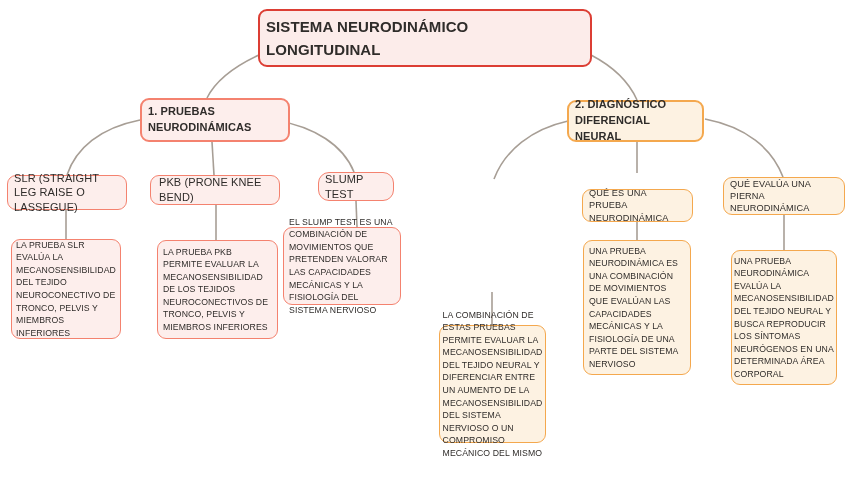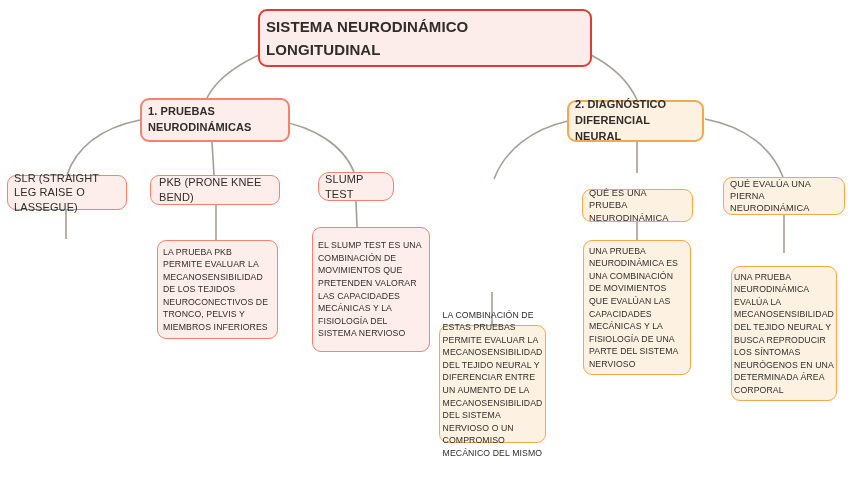--- a/index.html
+++ b/index.html
@@ -76,41 +76,44 @@
   <div class="node salmon" style="left:7px;top:175px;width:120px;height:35px;">
     <span>SLR (STRAIGHT LEG RAISE O LASSEGUE)</span>
   </div>
   <div class="node salmon" style="left:150px;top:175px;width:130px;height:30px;padding-left:8px;">
     <span>PKB (PRONE KNEE BEND)</span>
   </div>
   <div class="node salmon" style="left:318px;top:172px;width:76px;height:29px;border-radius:11px;">
     <span>SLUMP TEST</span>
   </div>
 
+  <div class="node salmon desc" style="left:11px;top:239px;width:110px;height:100px;">
+    <span>LA PRUEBA SLR EVALÚA LA MECANOSENSIBILIDAD DEL TEJIDO NEUROCONECTIVO DE TRONCO, PELVIS Y MIEMBROS INFERIORES</span>
+  </div>
   <div class="node salmon desc" style="left:157px;top:240px;width:121px;height:99px;">
     <span>LA PRUEBA PKB PERMITE EVALUAR LA MECANOSENSIBILIDAD DE LOS TEJIDOS NEUROCONECTIVOS DE TRONCO, PELVIS Y MIEMBROS INFERIORES</span>
   </div>
-  <div class="node salmon desc" style="left:312px;top:227px;width:118px;height:125px;">
+  <div class="node salmon desc" style="left:283px;top:227px;width:118px;height:78px;">
     <span>EL SLUMP TEST ES UNA COMBINACIÓN DE MOVIMIENTOS QUE PRETENDEN VALORAR LAS CAPACIDADES MECÁNICAS Y LA FISIOLOGÍA DEL SISTEMA NERVIOSO</span>
   </div>
 
   <div class="node hdr orange-hdr" style="left:567px;top:100px;width:137px;height:42px;border-radius:9px;">
     <span>2. DIAGNÓSTICO DIFERENCIAL NEURAL</span>
   </div>
 
   <div class="node orange" style="left:582px;top:173px;width:111px;height:33px;margin-top:16px;">
     <span>QUÉ ES UNA PRUEBA NEURODINÁMICA</span>
   </div>
   <div class="node orange" style="left:723px;top:177px;width:122px;height:38px;">
     <span>QUÉ EVALÚA UNA PIERNA NEURODINÁMICA</span>
   </div>
 
   <div class="node orange desc" style="left:439px;top:325px;width:107px;height:118px;">
     <span>LA COMBINACIÓN DE ESTAS PRUEBAS PERMITE EVALUAR LA MECANOSENSIBILIDAD DEL TEJIDO NEURAL Y DIFERENCIAR ENTRE UN AUMENTO DE LA MECANOSENSIBILIDAD DEL SISTEMA NERVIOSO O UN COMPROMISO MECÁNICO DEL MISMO</span>
   </div>
   <div class="node orange desc" style="left:583px;top:240px;width:108px;height:135px;">
     <span>UNA PRUEBA NEURODINÁMICA ES UNA COMBINACIÓN DE MOVIMIENTOS QUE EVALÚAN LAS CAPACIDADES MECÁNICAS Y LA FISIOLOGÍA DE UNA PARTE DEL SISTEMA NERVIOSO</span>
   </div>
-  <div class="node orange desc" style="left:731px;top:266px;width:106px;height:135px;">
+  <div class="node orange desc" style="left:731px;top:250px;width:106px;height:135px;">
     <span>UNA PRUEBA NEURODINÁMICA EVALÚA LA MECANOSENSIBILIDAD DEL TEJIDO NEURAL Y BUSCA REPRODUCIR LOS SÍNTOMAS NEURÓGENOS EN UNA DETERMINADA ÁREA CORPORAL</span>
   </div>
 
 </div>
 
 </body></html>

